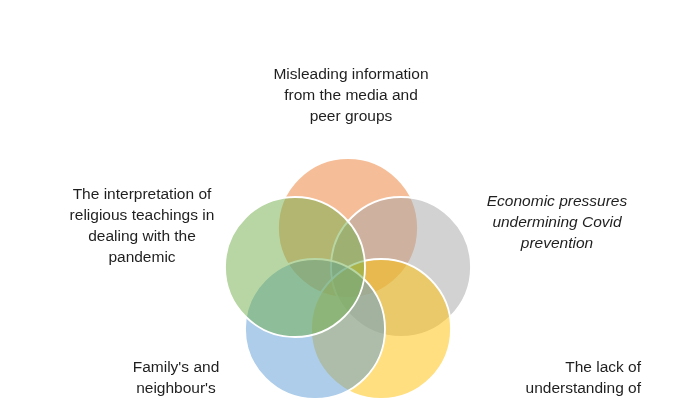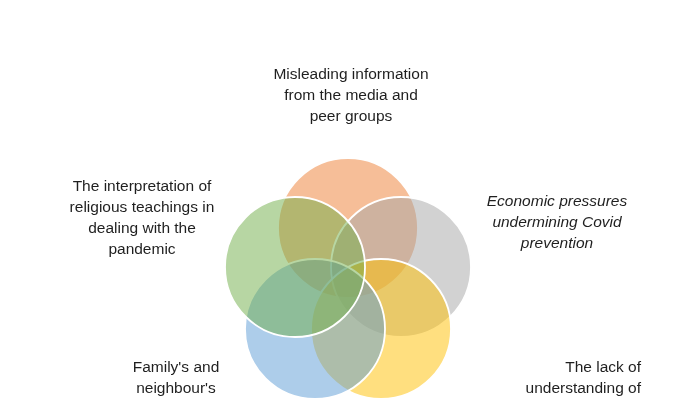--- a/index.html
+++ b/index.html
@@ -24,21 +24,21 @@
   .label {
     position: absolute;
     transform: translateX(-50%);
     text-align: center;
     white-space: pre-line;
     font-size: 15.5px;
     line-height: 21px;
     color: #1f1f1f;
   }
   .label-top        { left: 351px; top: 16px;  width: 240px; }
-  .label-left-upper { left: 142px; top: 128px; width: 210px; }
+  .label-left-upper { left: 142px; top: 136px; width: 210px; }
   .label-right-upper{ left: 557px; top: 143px; width: 210px; font-style: italic; }
   .label-left-lower { left: 176px; top: 309px; width: 210px; }
   .label-right-lower{ left: 536px; top: 309px; width: 210px; text-align: right; }
 </style>
 </head>
 <body>
 
 <div class="stage">
 
   <svg class="venn-svg" width="700" height="400" viewBox="0 0 700 400">

